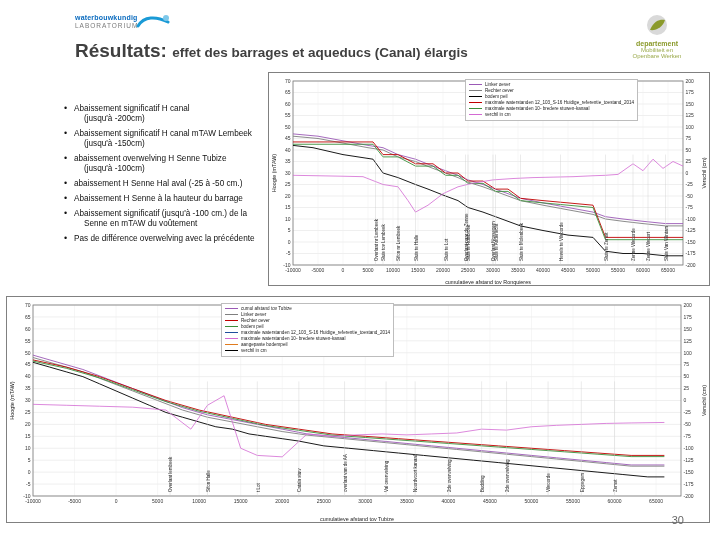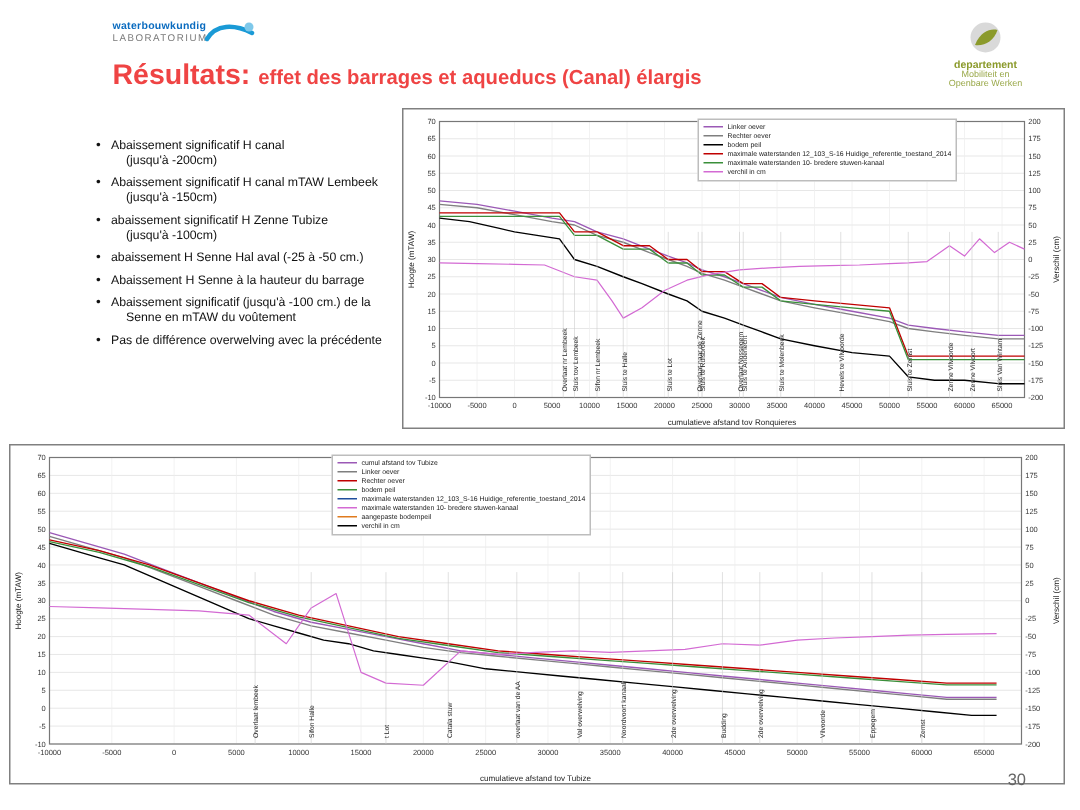--- a/index.html
+++ b/index.html
@@ -4,23 +4,23 @@
 <style>
   html,body{margin:0;padding:0;}
   body{width:720px;height:540px;background:#ffffff;font-family:"Liberation Sans",sans-serif;position:relative;overflow:hidden;}
   .logo-left{position:absolute;left:75px;top:14px;width:95px;height:26px;}
   .logo-left .wl{font-size:7px;color:#0a6bbf;font-weight:bold;letter-spacing:.2px;}
   .logo-left .lab{font-size:6.5px;color:#7a7a7a;letter-spacing:1px;margin-top:1px;}
   .logo-left .swoosh{position:absolute;right:0;top:0;width:34px;height:16px;}
   .logo-right{position:absolute;right:14px;top:14px;width:98px;text-align:center;}
   .logo-right .dm{font-size:7px;color:#8b9a2b;font-weight:bold;}
   .logo-right .dm2{font-size:6px;color:#9aa94a;}
-  .title{position:absolute;left:75px;top:40px;font-size:19px;font-weight:bold;color:#ef4444;}
+  .title{position:absolute;left:75px;top:40px;font-size:19px;font-weight:bold;color:#404040;}
   .title .sub{font-size:13.5px;font-weight:bold;}
-  .bullets{position:absolute;left:24px;top:76px;width:238px;}
+  .bullets{position:absolute;left:24px;top:88px;width:238px;}
   .bullets li{font-size:8.2px;color:#111;line-height:1.25;margin-bottom:4.5px;list-style:none;position:relative;padding-left:10px;}
   .bullets li:before{content:"•";position:absolute;left:0;top:-1px;font-size:9px;}
   .bullets .ind{display:block;padding-left:10px;}
   .chart{position:absolute;border:1px solid #808080;background:#fff;}
   #chart-top{left:268px;top:72px;width:440px;height:212px;}
   #chart-bottom{left:6px;top:296px;width:702px;height:225px;}
   .legend{position:absolute;background:#fff;border:1px solid #bdbdbd;padding:2px 3px;}
   .legend .row{display:flex;align-items:center;margin-bottom:1px;}
   .legend .sw{width:13px;height:0;border-top-width:1.2px;border-top-style:solid;margin-right:3px;flex:none;}
   .legend .txt{font-size:4.6px;color:#222;white-space:nowrap;}
@@ -50,21 +50,21 @@
 </div>
 
 <div class="title">
   <span>Résultats:</span>
   <span class="sub">effet des barrages et aqueducs (Canal) élargis</span>
 </div>
 
 <ul class="bullets" id="bullet-list">
     <li><span>Abaissement  significatif H canal</span><span class="ind">(jusqu'à -200cm)</span></li>
     <li><span>Abaissement significatif  H canal mTAW Lembeek</span><span class="ind">(jusqu'à -150cm)</span></li>
-    <li><span>abaissement significatif H Zenne Tubize</span><span class="ind">(jusqu'à -100cm)</span></li>
+    <li><span>abaissement overwelving H Senne Tubize</span><span class="ind">(jusqu'à -100cm)</span></li>
     <li><span>abaissement H Senne Hal aval (-25 à -50 cm.)</span></li>
     <li><span>Abaissement H Senne à la hauteur du barrage</span></li>
     <li><span>Abaissement significatif (jusqu'à -100 cm.) de la</span><span class="ind">Senne en mTAW du voûtement</span></li>
     <li><span>Pas de différence overwelving avec la précédente</span></li>
   </ul>
 
 <div class="chart" id="chart-top">
     <svg width="440" height="212">
       <line x1="24" x2="414" y1="192" y2="192" stroke="#e4e4e4" stroke-width="0.6"></line>
       <line x1="24" x2="414" y1="180.5" y2="180.5" stroke="#e4e4e4" stroke-width="0.6"></line>

